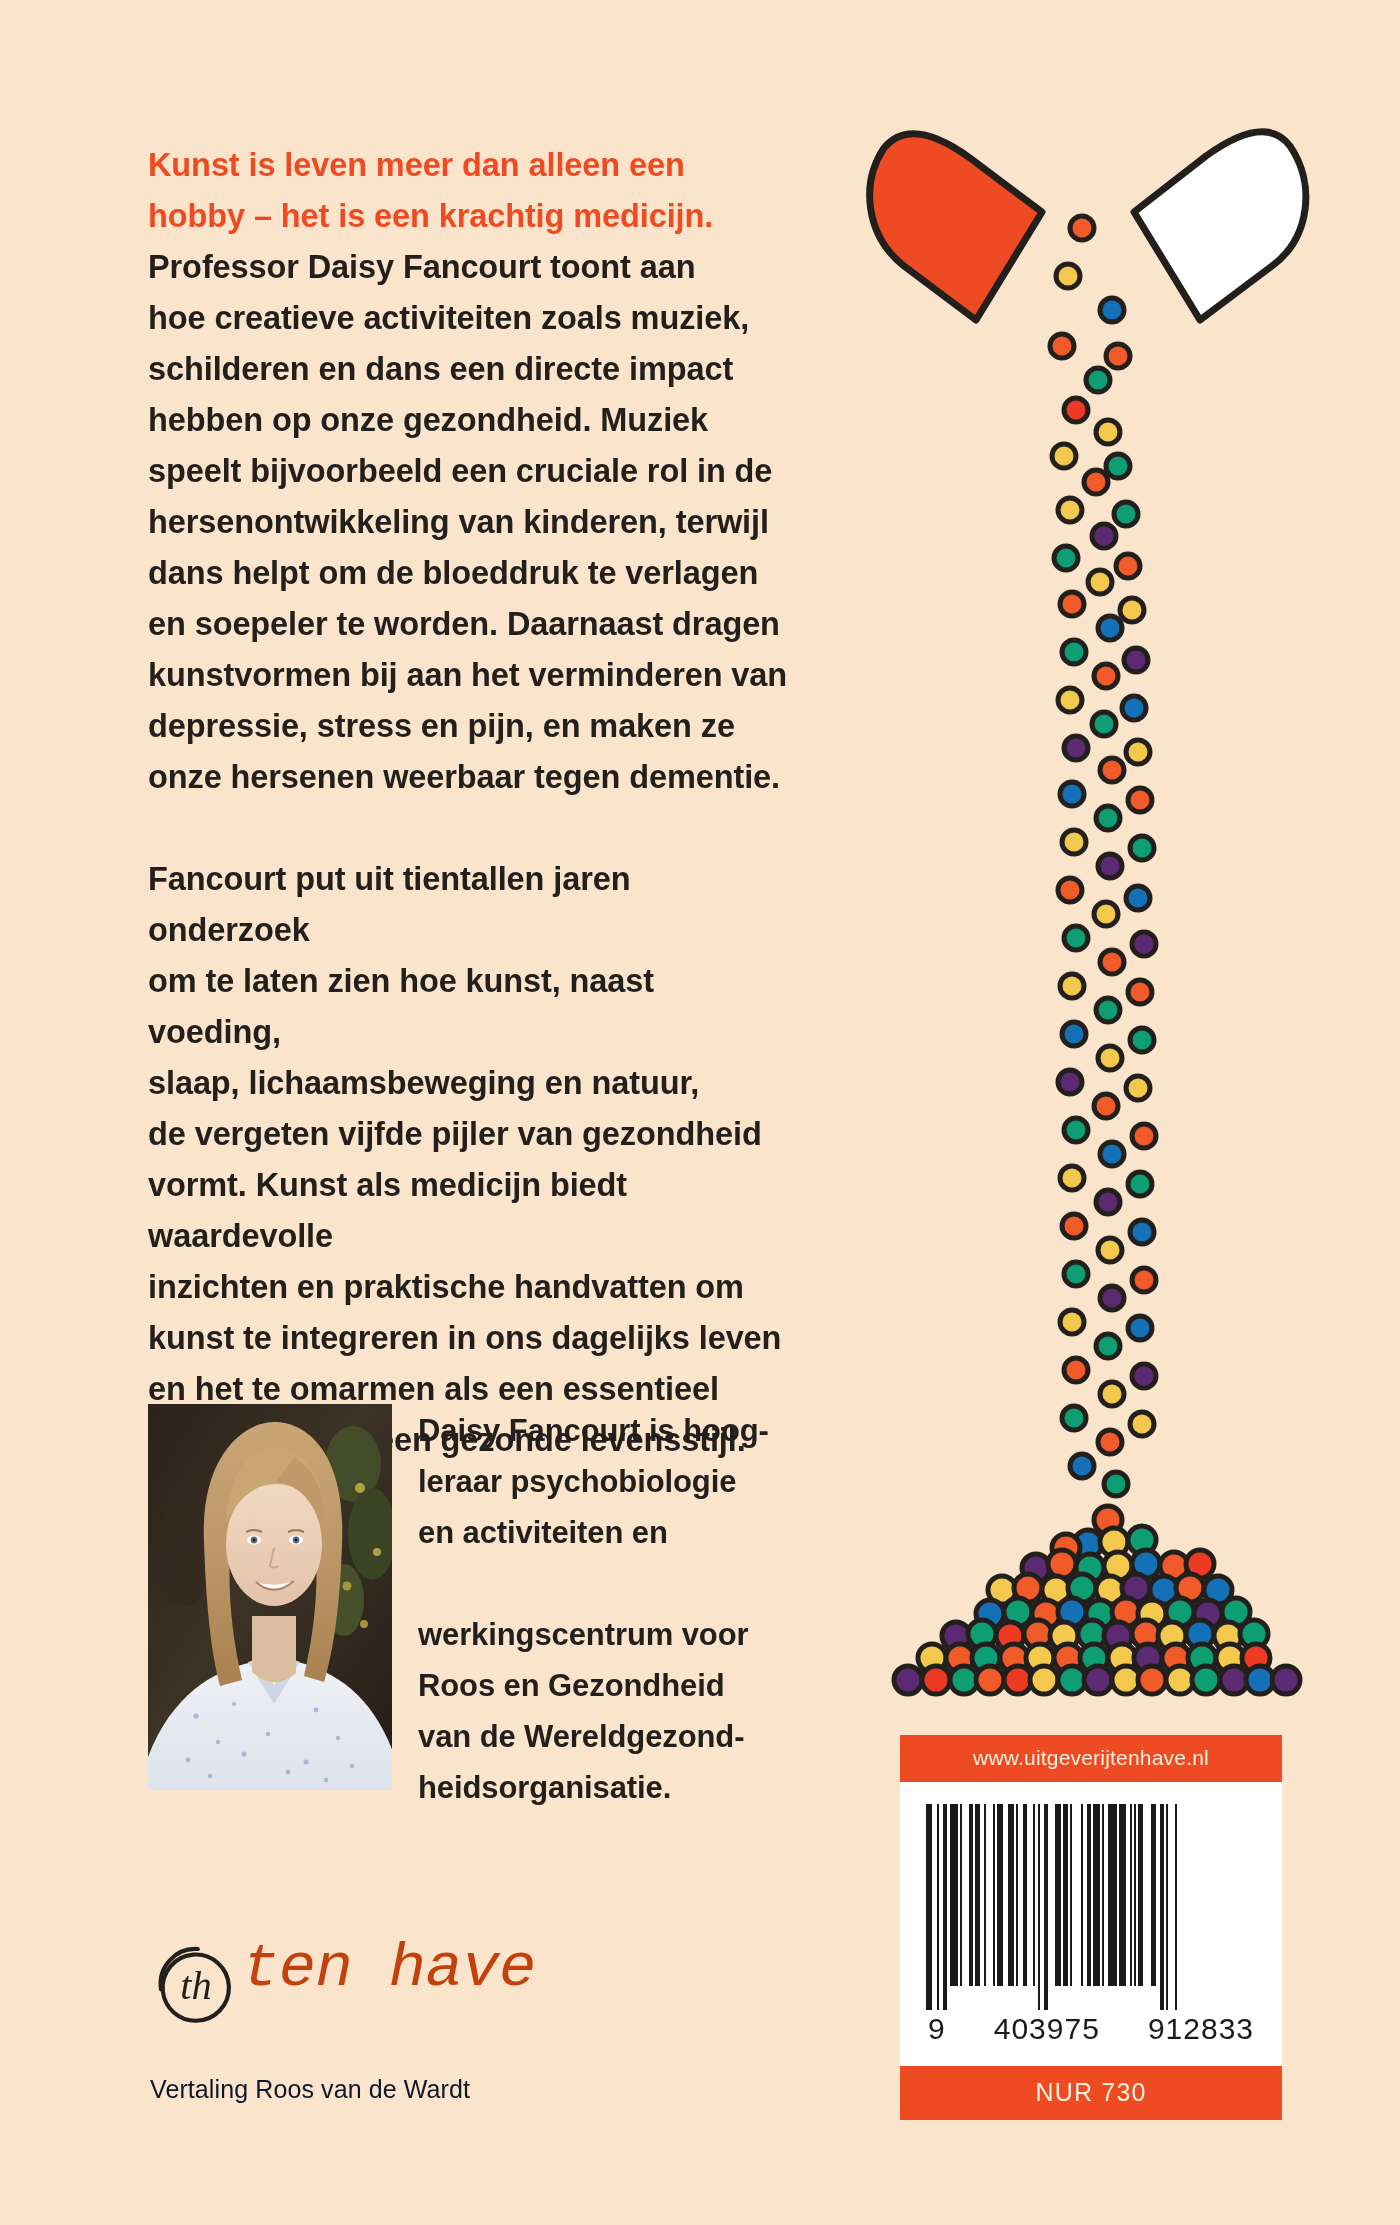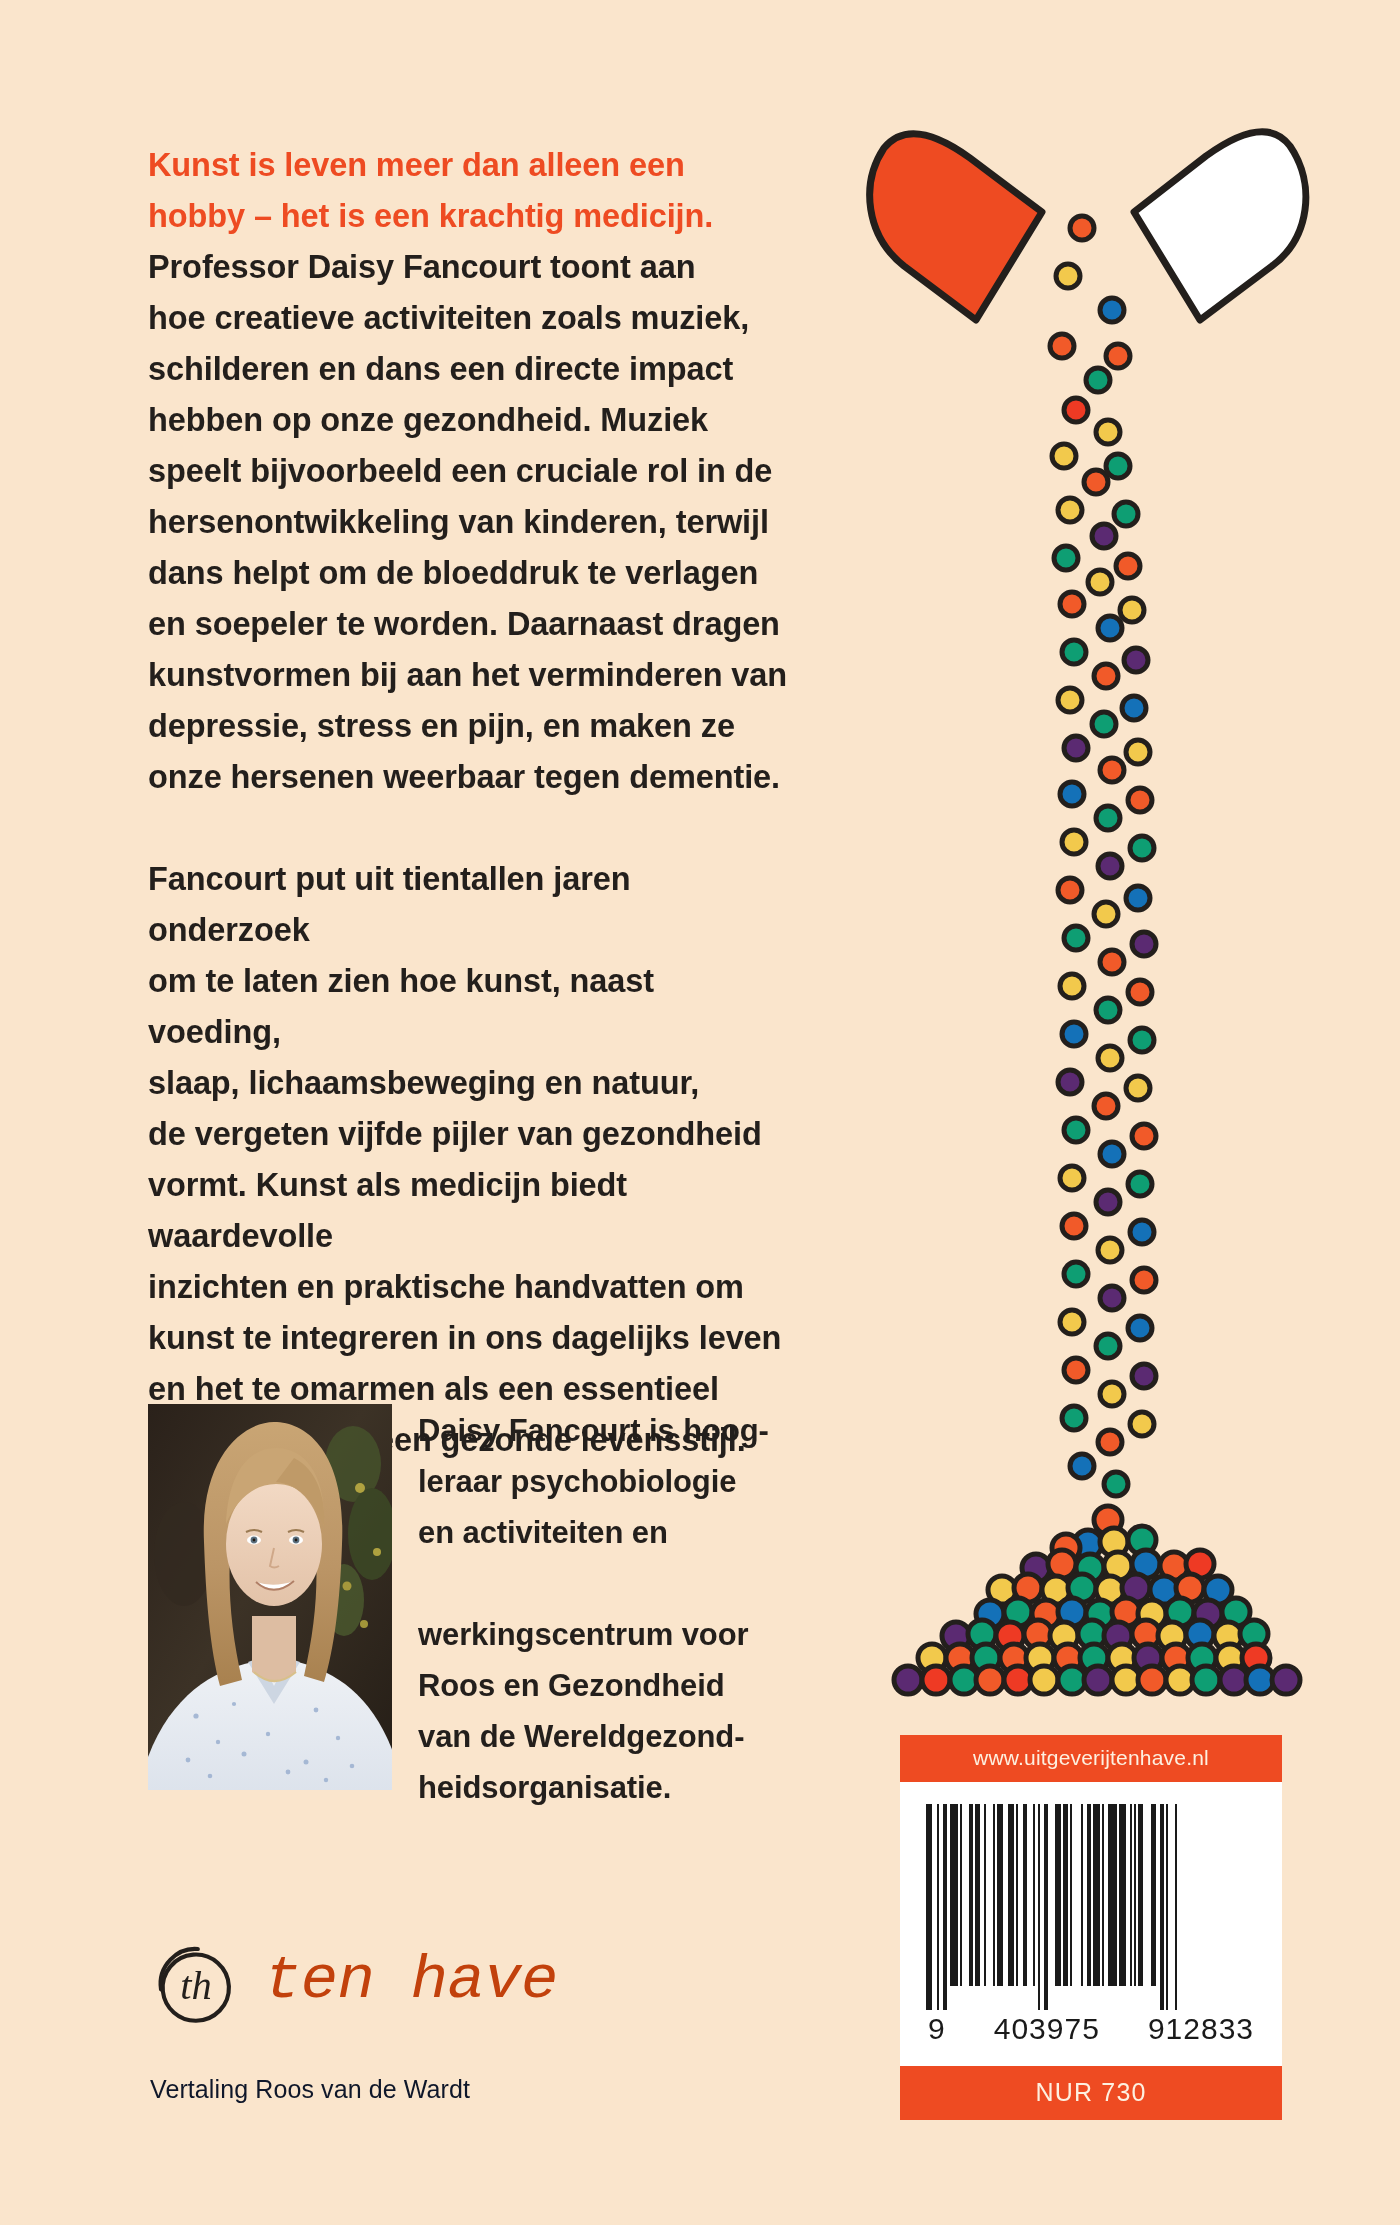--- a/index.html
+++ b/index.html
@@ -72,22 +72,20 @@
     letter-spacing: -0.1px;
     padding-top: 1px;
   }
 
   
   .publisher {
     position: absolute;
     left: 150px;
     top: 1938px;
     display: flex;
-    align-items: center;
-    gap: 22px;
   }
 
   .logo-mark { width: 92px; height: 92px; display: block; }
 
   .logo-word {
     font-family: Liberation Mono, monospace;
     font-style: italic;
     font-size: 62px;
     color: #c2410c;
     letter-spacing: -0.5px;

